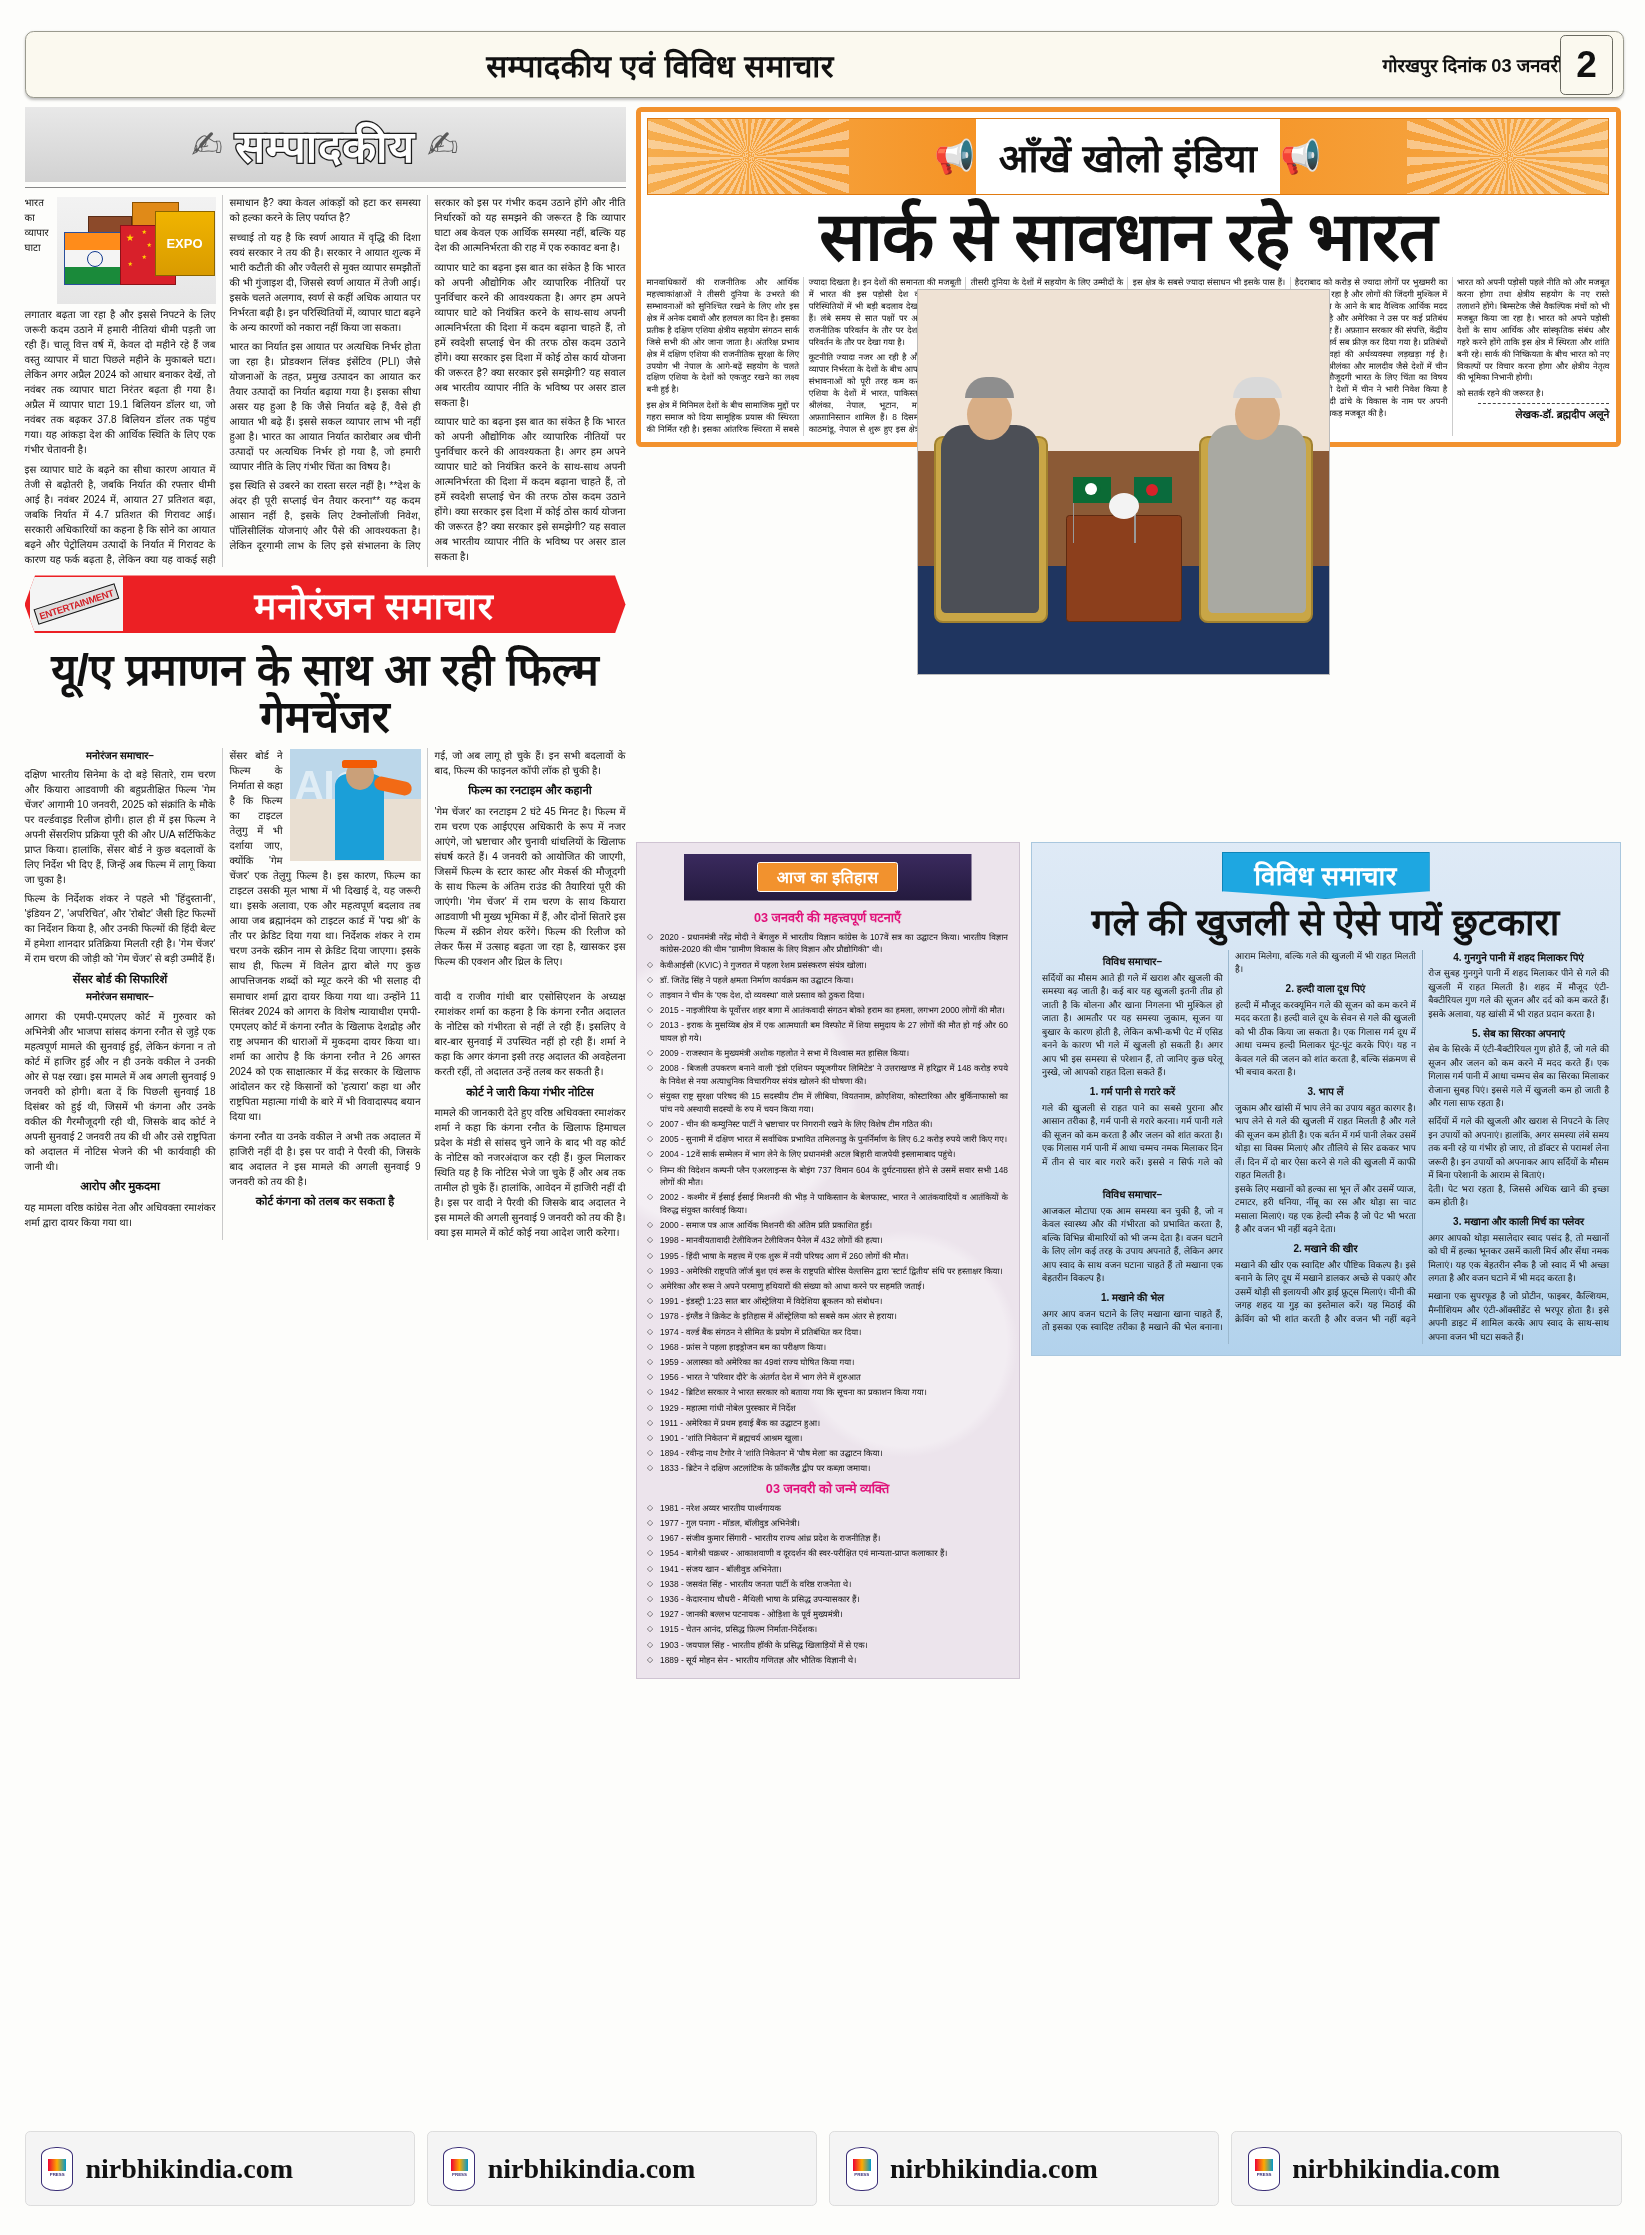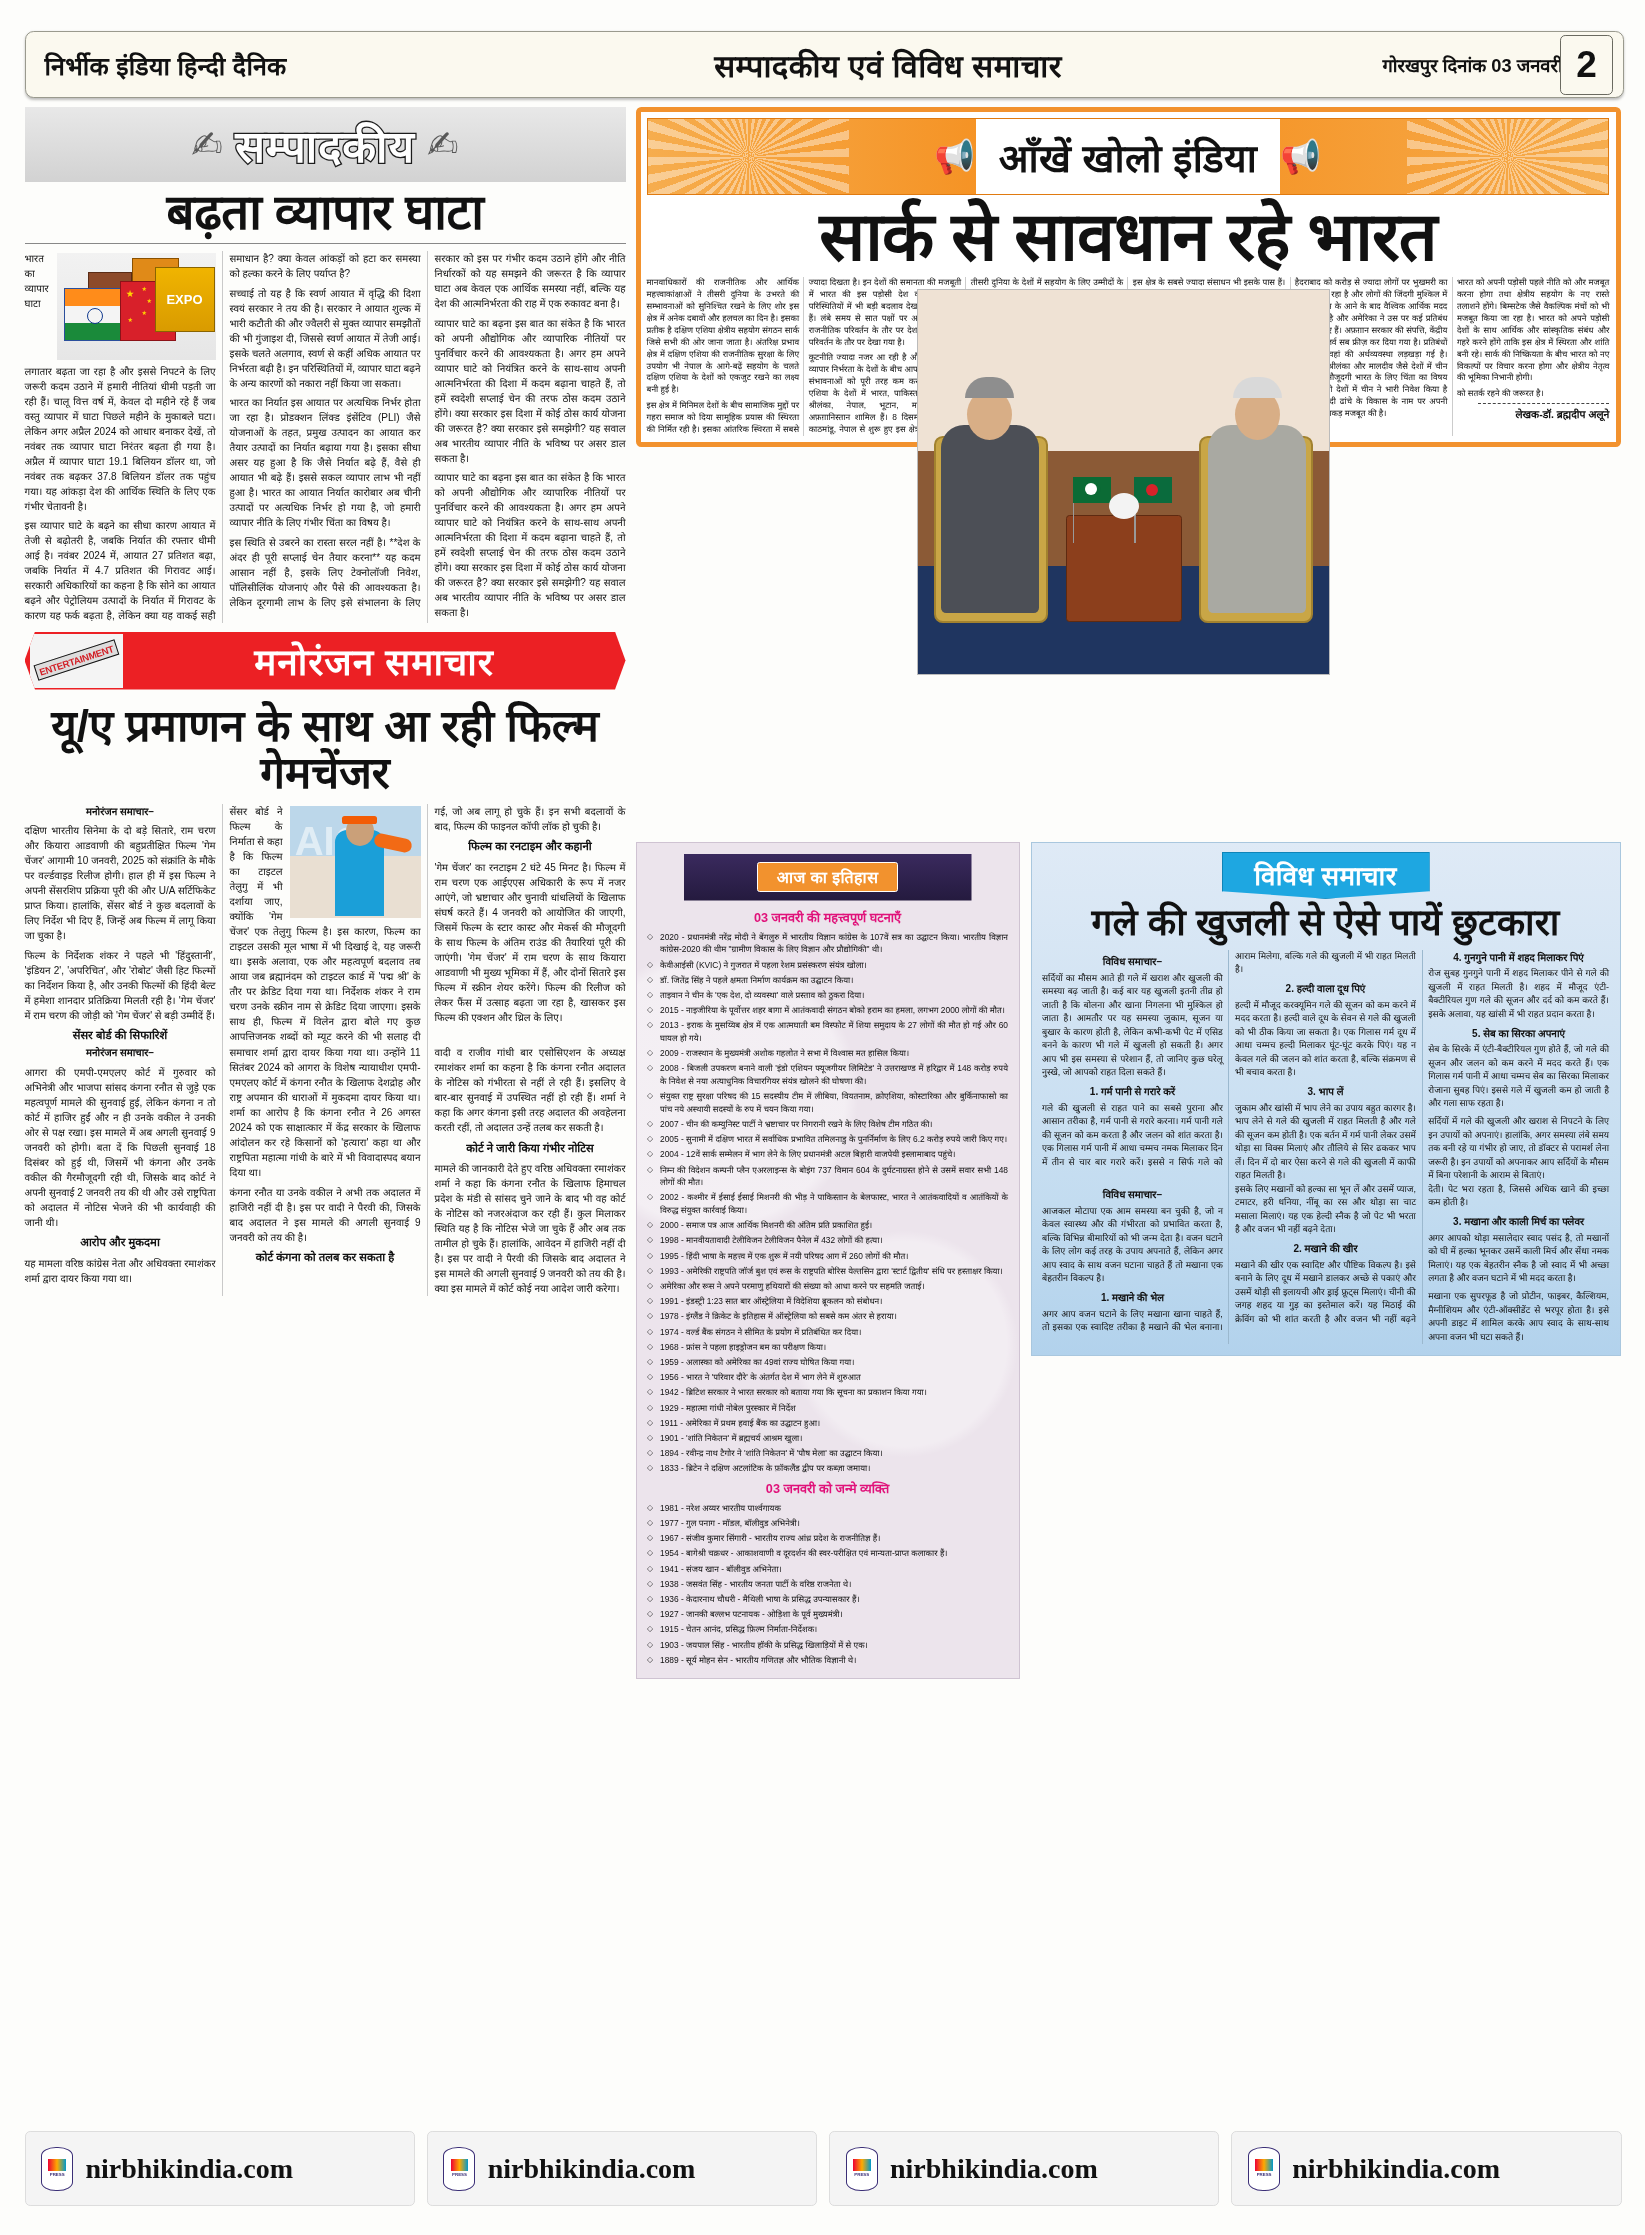--- a/index.html
+++ b/index.html
@@ -218,37 +218,35 @@
     color:#3b2f77;font-weight:bold;line-height:1.1;text-align:center;}
   .foot-logo .bar{width:17.5px;height:12.2px;background:linear-gradient(90deg,#e03,#fa0,#09c);margin-bottom:1.7px;}
   .foot-url{font-family:"Liberation Serif","DejaVu Serif",serif;font-weight:bold;font-size:28px;color:#111;}
 </style>
 </head>
 <body>
 
 <div class="page">
 
   <div class="masthead">
-    <div class="mast-left">निर्भीक इंडिया हिन्दी दैनिक</div>
     <div class="mast-center">सम्पादकीय एवं विविध समाचार</div>
     <div class="mast-right">गोरखपुर  दिनांक  03 जनवरी 2025</div>
   </div>
   <div class="pageno">2</div>
 
   <div class="cols">
 
     <div class="leftcol">
 
       <div class="edit-band">
         <span class="quill">✍</span>
         <span class="edit-title">सम्पादकीय</span>
         <span class="quill">✍</span>
       </div>
 
-      <div class="edit-head">बढ़ता व्यापार घाटा</div>
       <div class="rule-thin"></div>
 
       <div class="body3">
         <div class="trade-img">
           <div class="ct-dk"></div>
           <div class="ct-top"></div>
           <div class="ct-in"></div>
           <div class="ct-cn">
             <span class="star" style="left:5.2px;top:7px;">★</span>
             <span class="star" style="left:21px;top:3.5px;font-size:6.1px;">★</span>

